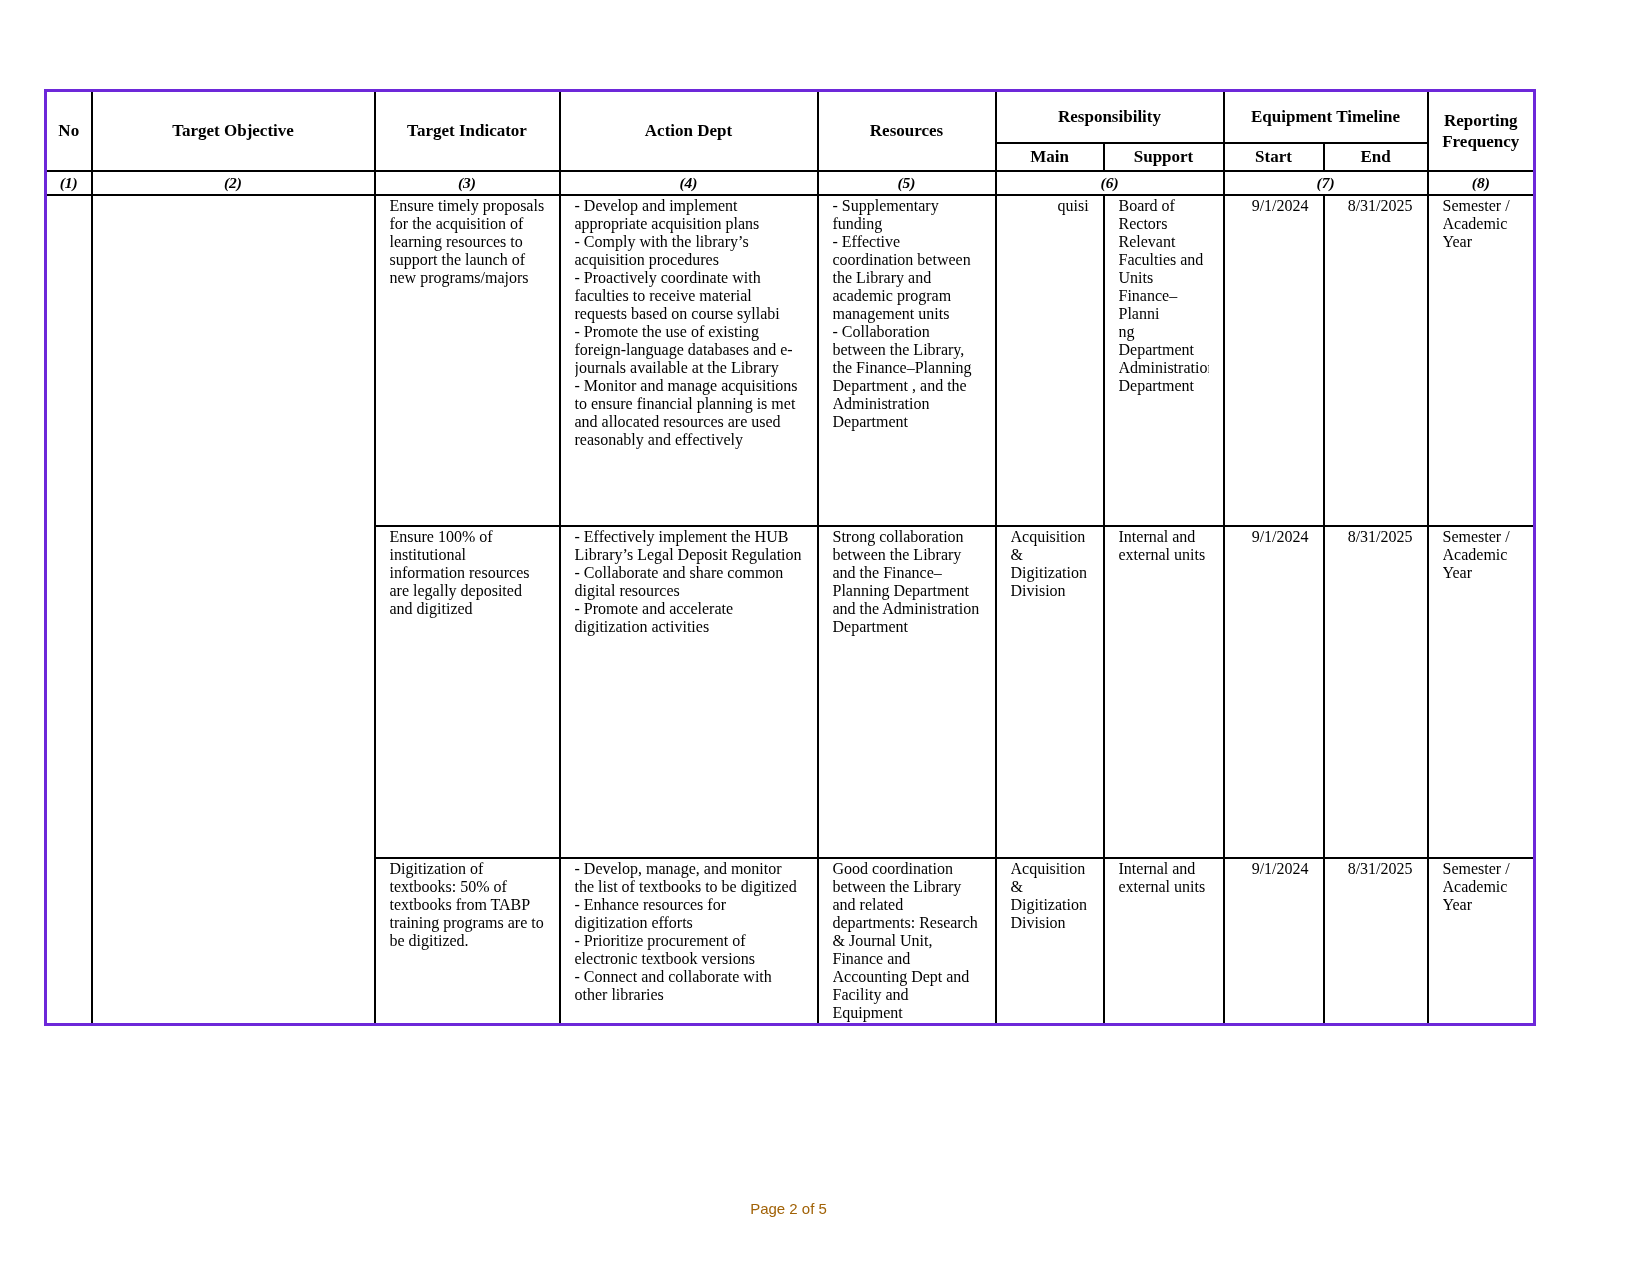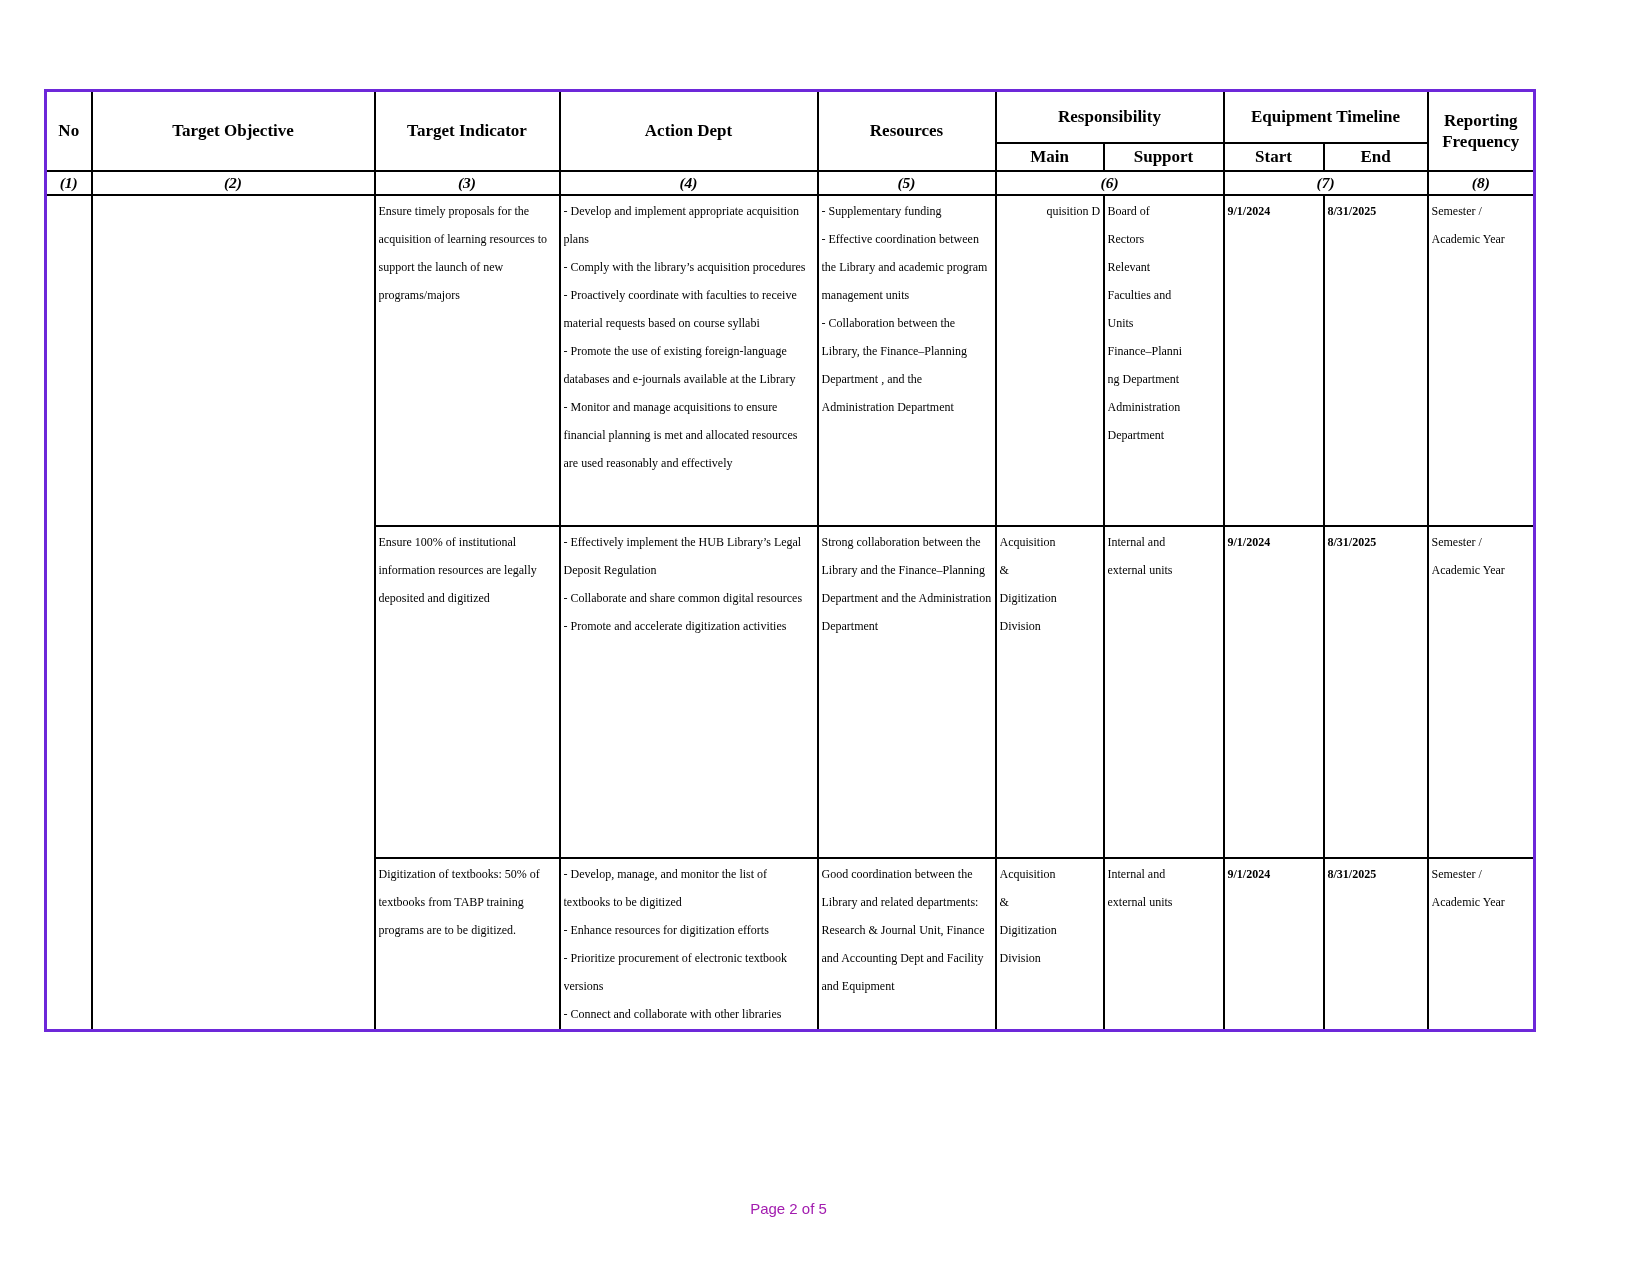--- a/index.html
+++ b/index.html
@@ -7,43 +7,43 @@
     width:1650px;height:1275px;background:#ffffff;color:#000000;
     font-family:"Liberation Serif", serif;position:relative;overflow:hidden;
   }
   table.qtable{
     position:absolute;left:44px;top:89px;width:1489px;
     border-collapse:collapse;table-layout:fixed;
     border:3px solid #6d28d9;
   }
   .qtable th,.qtable td{
     border:2px solid #000;
-    font-size:12px;line-height:28px;
+    font-size:16px;line-height:18px;
     vertical-align:top;text-align:left;
-    padding:1px 3px;overflow:hidden;
+    padding:1px 14px;overflow:hidden;
   }
   .qtable th{
     font-weight:bold;font-size:17px;line-height:21px;
     text-align:center;vertical-align:middle;padding:2px 3px;
   }
   tr.num-row td{
     font-weight:bold;font-style:italic;font-size:15.5px;line-height:21px;
     text-align:center;vertical-align:middle;padding:0 3px;
   }
   td.c{text-align:left;}
-  td.r{font-weight:bold;}
+  td.r{text-align:right;}
   .cw{overflow:hidden;}
   .r1 .cw{max-height:326px;}
   .r2 .cw{max-height:256px;}
   .r3 .cw{max-height:182px;}
   .clip-x{white-space:nowrap;text-align:center;overflow:hidden;margin-left:47px;}
   .footer{
     position:absolute;left:44px;top:1200px;width:1489px;
     text-align:center;font-family:"Liberation Sans", sans-serif;
-    font-size:15px;color:#a21caf;
+    font-size:15px;color:#a16207;
   }
 </style>
 </head>
 <body>
 
 <table class="qtable">
   <colgroup>
     <col style="width:46px">
     <col style="width:283px">
     <col style="width:185px">

